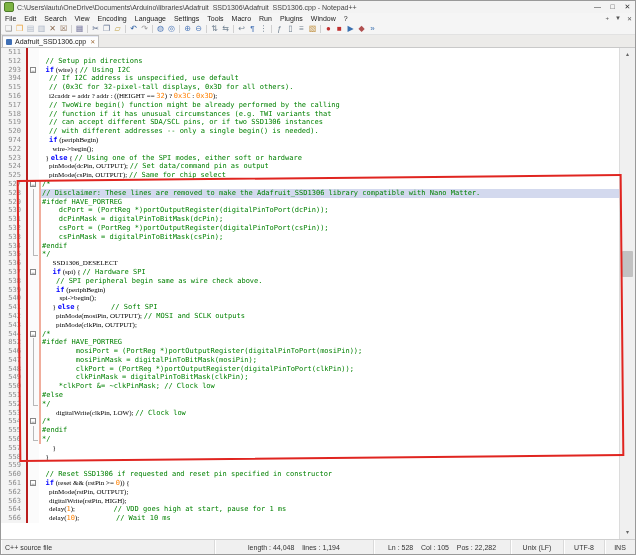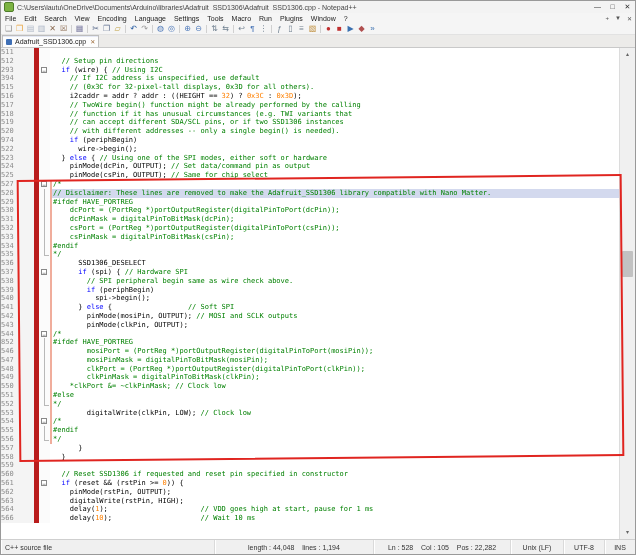--- a/index.html
+++ b/index.html
@@ -24,32 +24,32 @@
   .tabbar{height:12px;background:#ecebe9;border-bottom:1px solid #c9c9c9;display:flex;align-items:flex-end;padding-left:1px;flex:0 0 auto;}
   .tab{height:11px;background:#fdfdfd;border:1px solid #bdbdbd;border-bottom:none;display:flex;align-items:center;
     padding:0 3px;font-size:7px;color:#222;box-shadow:inset 0 1px 0 #e4e8f4;}
   .tab-save-icon{width:6px;height:6px;background:#3f6fb5;border-radius:1px;margin-right:3px;}
   .tab-label{white-space:nowrap;}
   .tab-close{margin-left:4px;color:#996633;font-size:6px;}
   
   .editor{flex:1;display:flex;overflow:hidden;background:#fff;}
   .code-area{flex:1;overflow:hidden;font-family:"DejaVu Sans Mono",monospace;}
   .line{display:flex;height:8.8px;line-height:8.8px;font-size:7px;}
-  .num{flex:0 0 20px;padding-right:13px;background:#f4f4f4;color:#8b8b8b;border-right:5px solid #b91c1c;}
+  .num{flex:0 0 20px;text-align:right;padding-right:5px;background:#f4f4f4;color:#8b8b8b;border-right:2px solid #b91c1c;}
   .fold{flex:0 0 11px;background:#fbfbfb;position:relative;}
   .f-open::before{content:"\2212";position:absolute;left:2px;top:1px;width:6px;height:6px;border:1px solid #888;
     background:#fff;font-size:6px;line-height:5px;text-align:center;color:#555;box-sizing:border-box;}
   .f-line::before{content:"";position:absolute;left:5px;top:0;width:1px;height:100%;background:#b8b8b8;}
   .f-end::before{content:"";position:absolute;left:5px;top:0;width:4px;height:55%;border-left:1px solid #b8b8b8;border-bottom:1px solid #b8b8b8;}
   .codecell{flex:1;position:relative;white-space:pre;padding-left:3px;overflow:hidden;}
   .codecell.sel{background:#d3d9ee;}
   .chg{position:absolute;left:0;top:0;width:2px;height:100%;background:#f0ad9c;}
-  .tk-d{color:#000;}
+  .tk-d{color:#000;font-family:Liberation Serif, serif;}
   .tk-c{color:#008000;}
-  .tk-k{color:#0000ff;font-weight:normal;}
+  .tk-k{color:#0000ff;font-weight:bold;}
   .tk-x{color:#ff8000;}
   
   .vscroll{flex:0 0 15px;background:#f0f0f0;border-left:1px solid #dcdcdc;position:relative;}
   .arr{position:absolute;left:0;width:15px;height:13px;text-align:center;font-size:6px;color:#666;line-height:13px;}
   .arr.up{top:0;}
   .arr.down{bottom:0;}
   .thumb{position:absolute;left:2px;top:203px;width:11px;height:26px;background:#c2c2c2;border-radius:1px;}
   
   .annotation{position:absolute;left:17px;top:176px;width:601px;height:278px;border:2px solid #e02520;
     transform:rotate(-0.55deg);pointer-events:none;z-index:6;}

